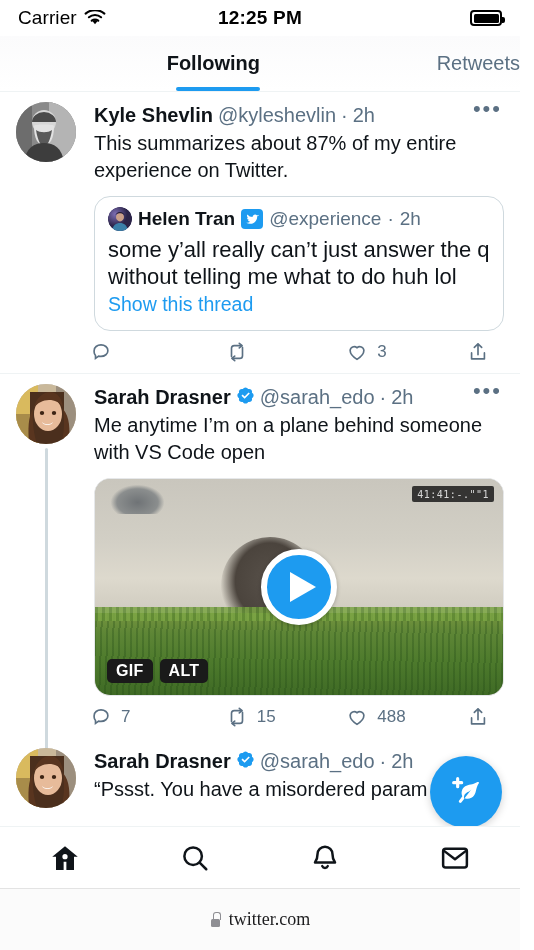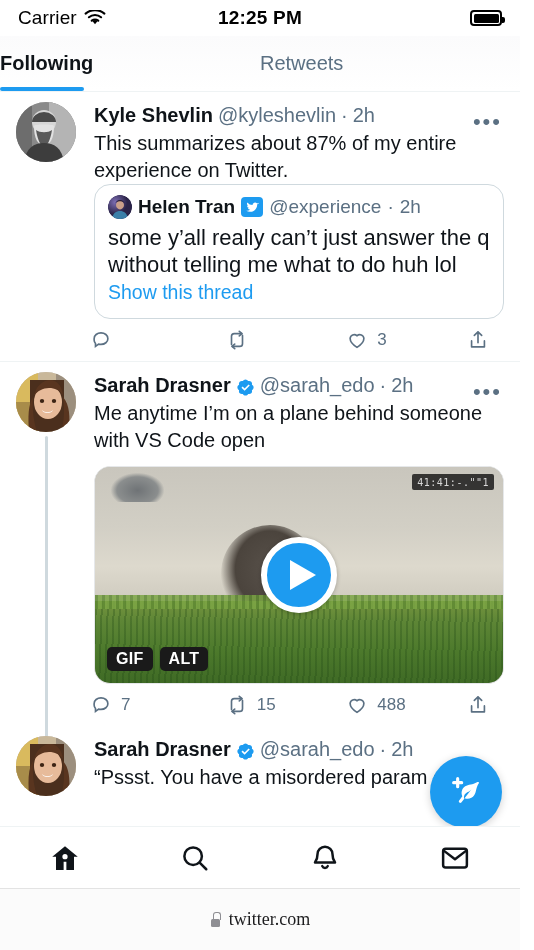--- a/index.html
+++ b/index.html
@@ -34,21 +34,21 @@
   }
   .battery i { display:block; width:100%; height:100%; background:#000; border-radius:1.5px; }
 
   
   .tabbar {
     display: flex; height: 56px; position: relative;
     border-bottom: 1px solid #eff3f4;
     background: linear-gradient(180deg,#fbfbfc 0%, #ffffff 100%);
   }
   .tab {
-    flex: 1; display: flex; align-items: center; justify-content: flex-start;
+    flex: 1; display: flex; align-items: center; justify-content: flex-end;
     position: relative; font-size: 20px; color: #5b7083;
   }
   .tab.active { color: #0f1419; font-weight: bold; }
   .tab.active .underline {
     position: absolute; bottom: 0; height: 4px; width: 84px;
     background: #1d9bf0; border-radius: 2px;
   }
 
   
   .feed { position: relative; height: 800px; overflow: hidden; }
@@ -58,40 +58,40 @@
   .avatar {
     width: 60px; height: 60px; border-radius: 50%; overflow: hidden;
     position: relative; background:#ccc;
   }
   .thread-line {
     position: absolute; left: 29px; top: 64px; bottom: -12px;
     width: 3px; background: #cfd9de; border-radius: 2px;
   }
   .body { flex: 1; min-width: 0; padding-top: 2px; }
 
-  .namerow { display: flex; align-items: flex-end; gap: 5px; font-size: 20px; white-space: nowrap;}
+  .namerow { display: flex; align-items: flex-start; gap: 5px; font-size: 20px; white-space: nowrap;}
   .dispname { font-weight: bold; color: #0f1419; }
   .handle, .dot, .time { color: #5b7083; font-weight: normal; }
   .more {
     margin-left: auto; color: #5b7083; font-size: 22px; letter-spacing: 2px;
     line-height: 10px; padding: 0 2px;
   }
   .text { font-size: 20px; line-height: 27px; color: #0f1419; margin-top: 3px; }
 
   
   .badge-check { width: 19px; height: 19px; flex:0 0 19px; display:block; }
   .badge-bird {
     width: 22px; height: 20px; flex:0 0 22px; background: #1d9bf0;
     border-radius: 4px; display:flex; align-items:center; justify-content:center;
   }
   .badge-bird svg { width: 15px; height: 15px; }
 
   
   .quote {
-    margin-top: 0; border: 1px solid #cfd9de; border-radius: 16px;
+    margin-top: 12px; border: 1px solid #cfd9de; border-radius: 16px;
     padding: 10px 13px 12px 13px;
   }
   .q-namerow { display:flex; align-items:center; gap:6px; font-size:19px; }
   .q-avatar { width: 24px; height: 24px; border-radius: 50%; overflow: hidden; flex:0 0 24px; }
   .q-text { font-size: 22px; line-height: 27px; color:#0f1419; margin-top: 5px; }
   .q-link { color: #1d9bf0; font-size: 19.5px; line-height: 27px; display:block; margin-top: 1px; }
 
   
   .actions { display: flex; align-items: center; margin: 10px 0 10px -4px; padding-right: 6px; }
   .act { display: flex; align-items: center; gap: 9px; color:#5b7083; font-size: 17px; }

